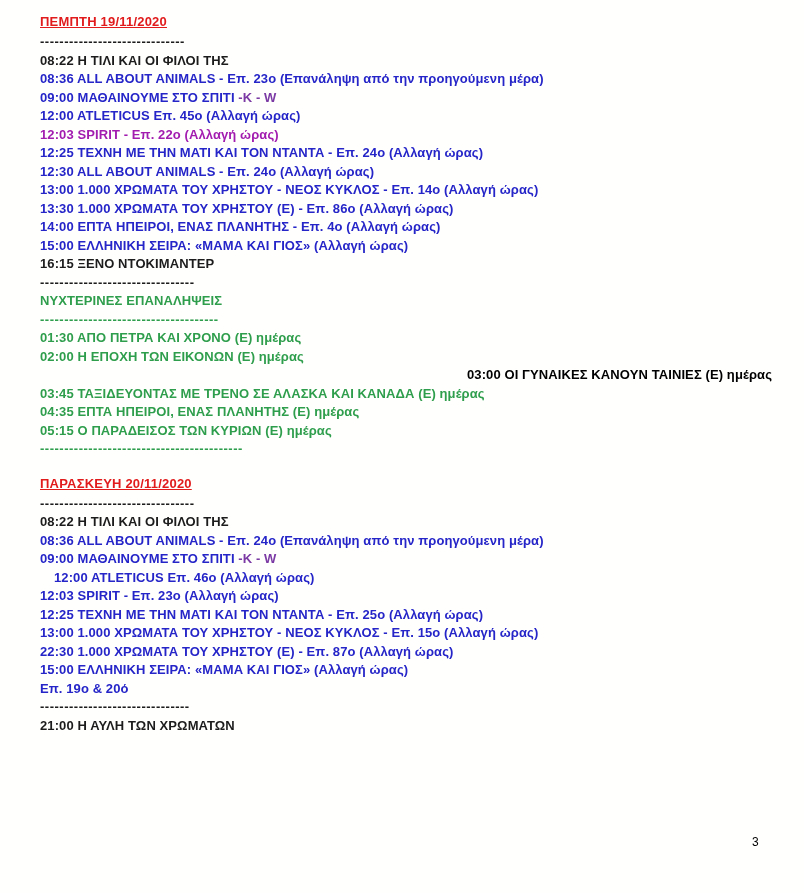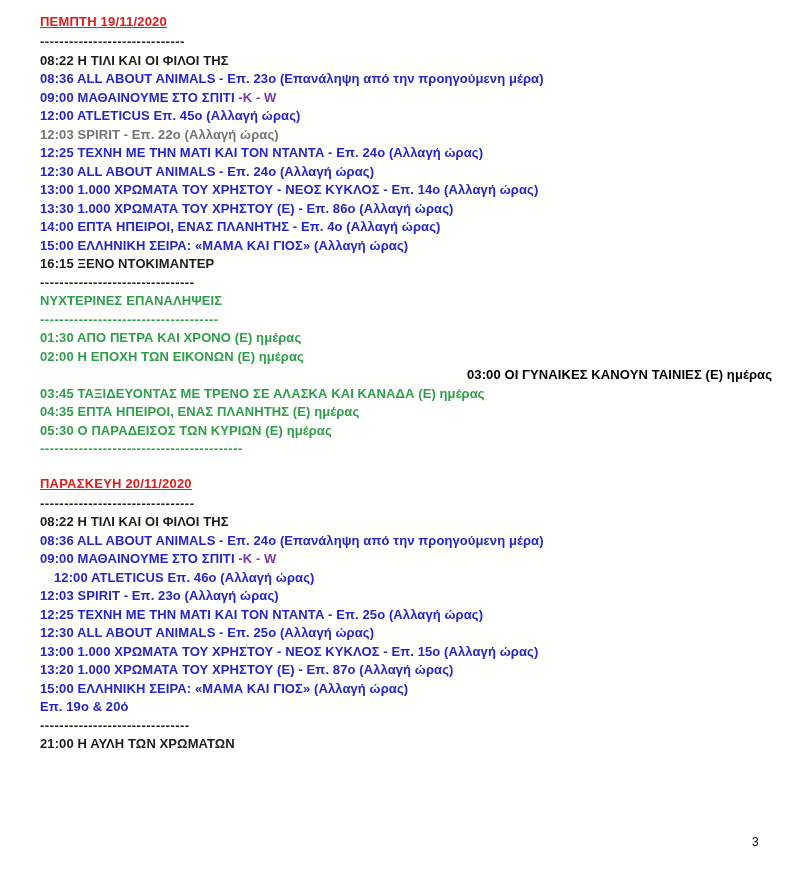--- a/index.html
+++ b/index.html
@@ -60,49 +60,48 @@
 <body>
 
 <div class="page">
   <div class="content" id="schedule-content">
       <div class="heading" style="color: rgb(225, 27, 27);"><span>ΠΕΜΠΤΗ 19/11/2020</span></div>
       <div class="separator" style="color: rgb(28, 28, 28);"><span>------------------------------</span></div>
       <div class="line" style="color: rgb(28, 28, 28);"><span>08:22 Η ΤΙΛΙ ΚΑΙ ΟΙ ΦΙΛΟΙ ΤΗΣ</span></div>
       <div class="line" style="color: rgb(37, 37, 200);"><span>08:36 ALL ABOUT ANIMALS - Επ. 23ο (Επανάληψη από την προηγούμενη μέρα)</span></div>
       <div class="line" style="color: rgb(37, 37, 200);"><span>09:00 ΜΑΘΑΙΝΟΥΜΕ ΣΤΟ ΣΠΙΤΙ </span><span style="color: rgb(123, 58, 164);">-Κ - W</span></div>
       <div class="line" style="color: rgb(37, 37, 200);"><span>12:00 ATLETICUS Επ. 45ο (Αλλαγή ώρας)</span></div>
-      <div class="line" style="color: #737373;"><span>12:03 SPIRIT - Επ. 22ο (Αλλαγή ώρας)</span></div>
+      <div class="line" style="color: #a21caf;"><span>12:03 SPIRIT - Επ. 22ο (Αλλαγή ώρας)</span></div>
       <div class="line" style="color: rgb(37, 37, 200);"><span>12:25 ΤΕΧΝΗ ΜΕ ΤΗΝ ΜΑΤΙ ΚΑΙ ΤΟΝ ΝΤΑΝΤΑ - Επ. 24ο (Αλλαγή ώρας)</span></div>
       <div class="line" style="color: rgb(37, 37, 200);"><span>12:30 ALL ABOUT ANIMALS - Επ. 24ο (Αλλαγή ώρας)</span></div>
       <div class="line" style="color: rgb(37, 37, 200);"><span>13:00 1.000 ΧΡΩΜΑΤΑ ΤΟΥ ΧΡΗΣΤΟΥ - ΝΕΟΣ ΚΥΚΛΟΣ - Επ. 14ο (Αλλαγή ώρας)</span></div>
       <div class="line" style="color: rgb(37, 37, 200);"><span>13:30 1.000 ΧΡΩΜΑΤΑ ΤΟΥ ΧΡΗΣΤΟΥ (Ε) - Επ. 86ο (Αλλαγή ώρας)</span></div>
       <div class="line" style="color: rgb(37, 37, 200);"><span>14:00 ΕΠΤΑ ΗΠΕΙΡΟΙ, ΕΝΑΣ ΠΛΑΝΗΤΗΣ - Επ. 4ο (Αλλαγή ώρας)</span></div>
       <div class="line" style="color: rgb(37, 37, 200);"><span>15:00 ΕΛΛΗΝΙΚΗ ΣΕΙΡΑ: «ΜΑΜΑ ΚΑΙ ΓΙΟΣ» (Αλλαγή ώρας)</span></div>
       <div class="line" style="color: rgb(28, 28, 28);"><span>16:15 ΞΕΝΟ ΝΤΟΚΙΜΑΝΤΕΡ</span></div>
       <div class="separator" style="color: rgb(28, 28, 28);"><span>--------------------------------</span></div>
       <div class="line" style="color: rgb(47, 158, 76);"><span>ΝΥΧΤΕΡΙΝΕΣ ΕΠΑΝΑΛΗΨΕΙΣ</span></div>
       <div class="separator" style="color: rgb(47, 158, 76);"><span>-------------------------------------</span></div>
       <div class="line" style="color: rgb(47, 158, 76);"><span>01:30 ΑΠΟ ΠΕΤΡΑ ΚΑΙ ΧΡΟΝΟ (Ε) ημέρας</span></div>
       <div class="line" style="color: rgb(47, 158, 76);"><span>02:00 Η ΕΠΟΧΗ ΤΩΝ ΕΙΚΟΝΩΝ (Ε) ημέρας</span></div>
       <div class="line" style="color: #000000; text-align: right;"><span>03:00 ΟΙ ΓΥΝΑΙΚΕΣ ΚΑΝΟΥΝ ΤΑΙΝΙΕΣ (Ε) ημέρας</span></div>
       <div class="line" style="color: rgb(47, 158, 76);"><span>03:45 ΤΑΞΙΔΕΥΟΝΤΑΣ ΜΕ ΤΡΕΝΟ ΣΕ ΑΛΑΣΚΑ ΚΑΙ ΚΑΝΑΔΑ (Ε) ημέρας</span></div>
       <div class="line" style="color: rgb(47, 158, 76);"><span>04:35 ΕΠΤΑ ΗΠΕΙΡΟΙ, ΕΝΑΣ ΠΛΑΝΗΤΗΣ (Ε) ημέρας</span></div>
-      <div class="line" style="color: rgb(47, 158, 76);"><span>05:30 Ο ΠΑΡΑΔΕΙΣΟΣ ΤΩΝ ΚΥΡΙΩΝ (Ε) ημέρας</span></div>
+      <div class="line" style="color: rgb(47, 158, 76);"><span>05:15 Ο ΠΑΡΑΔΕΙΣΟΣ ΤΩΝ ΚΥΡΙΩΝ (Ε) ημέρας</span></div>
       <div class="separator" style="color: rgb(47, 158, 76);"><span>------------------------------------------</span></div>
       <div class="spacer"></div>
       <div class="heading" style="color: rgb(225, 27, 27);"><span>ΠΑΡΑΣΚΕΥΗ 20/11/2020</span></div>
       <div class="separator" style="color: rgb(28, 28, 28);"><span>--------------------------------</span></div>
       <div class="line" style="color: rgb(28, 28, 28);"><span>08:22 Η ΤΙΛΙ ΚΑΙ ΟΙ ΦΙΛΟΙ ΤΗΣ</span></div>
       <div class="line" style="color: rgb(37, 37, 200);"><span>08:36 ALL ABOUT ANIMALS - Επ. 24ο (Επανάληψη από την προηγούμενη μέρα)</span></div>
       <div class="line" style="color: rgb(37, 37, 200);"><span>09:00 ΜΑΘΑΙΝΟΥΜΕ ΣΤΟ ΣΠΙΤΙ </span><span style="color: rgb(123, 58, 164);">-Κ - W</span></div>
       <div class="line" style="color: rgb(37, 37, 200); margin-left: 14px;"><span>12:00 ATLETICUS Επ. 46ο (Αλλαγή ώρας)</span></div>
       <div class="line" style="color: rgb(37, 37, 200);"><span>12:03 SPIRIT - Επ. 23ο (Αλλαγή ώρας)</span></div>
       <div class="line" style="color: rgb(37, 37, 200);"><span>12:25 ΤΕΧΝΗ ΜΕ ΤΗΝ ΜΑΤΙ ΚΑΙ ΤΟΝ ΝΤΑΝΤΑ - Επ. 25ο (Αλλαγή ώρας)</span></div>
-      <div class="line" style="color: rgb(37, 37, 200);"><span>12:30 ALL ABOUT ANIMALS - Επ. 25ο (Αλλαγή ώρας)</span></div>
       <div class="line" style="color: rgb(37, 37, 200);"><span>13:00 1.000 ΧΡΩΜΑΤΑ ΤΟΥ ΧΡΗΣΤΟΥ - ΝΕΟΣ ΚΥΚΛΟΣ - Επ. 15ο (Αλλαγή ώρας)</span></div>
-      <div class="line" style="color: rgb(37, 37, 200);"><span>13:20 1.000 ΧΡΩΜΑΤΑ ΤΟΥ ΧΡΗΣΤΟΥ (Ε) - Επ. 87ο (Αλλαγή ώρας)</span></div>
+      <div class="line" style="color: rgb(37, 37, 200);"><span>22:30 1.000 ΧΡΩΜΑΤΑ ΤΟΥ ΧΡΗΣΤΟΥ (Ε) - Επ. 87ο (Αλλαγή ώρας)</span></div>
       <div class="line" style="color: rgb(37, 37, 200);"><span>15:00 ΕΛΛΗΝΙΚΗ ΣΕΙΡΑ: «ΜΑΜΑ ΚΑΙ ΓΙΟΣ» (Αλλαγή ώρας)</span></div>
       <div class="line" style="color: rgb(37, 37, 200);"><span>Επ. 19ο &amp; 20ό</span></div>
       <div class="separator" style="color: rgb(28, 28, 28);"><span>-------------------------------</span></div>
       <div class="line" style="color: rgb(28, 28, 28);"><span>21:00 Η ΑΥΛΗ ΤΩΝ ΧΡΩΜΑΤΩΝ</span></div>
     </div>
   <div class="page-number">3</div>
 </div>
 
 </body></html>

